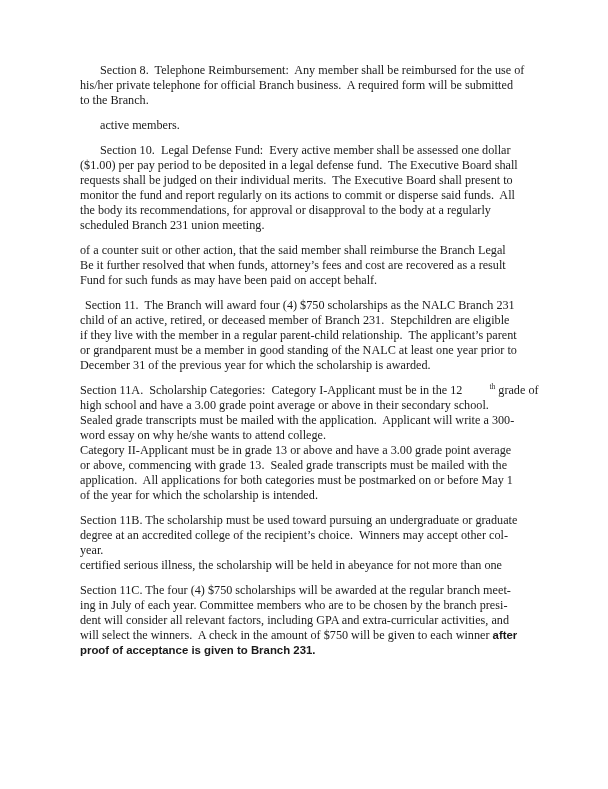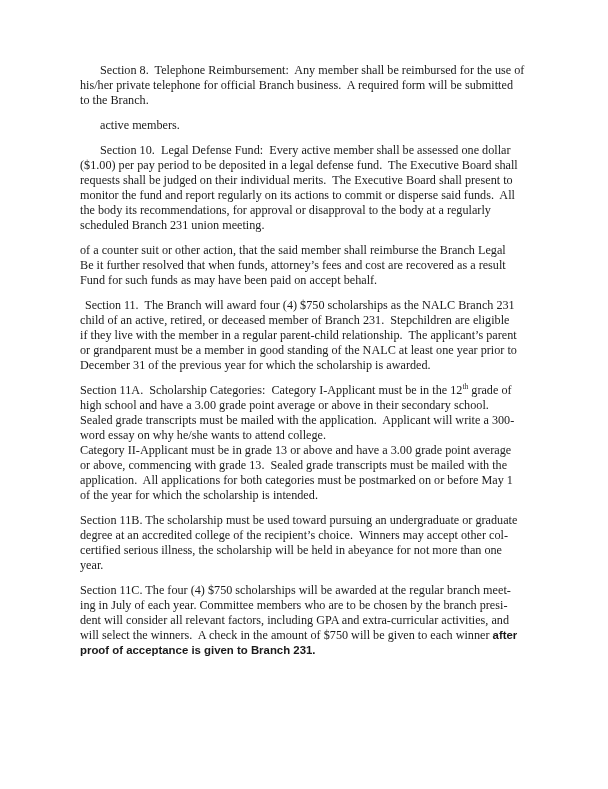--- a/index.html
+++ b/index.html
@@ -33,20 +33,21 @@
     white-space: pre;
   }
   
   .para[data-indent="md"] .line:first-child { padding-left: 20px; }
   .para[data-indent="sm"] .line:first-child { padding-left: 5px; }
   
   .seg-sup {
     vertical-align: super;
     font-size: 0.62em;
     line-height: 0;
+    margin-left: 27px;
   }
   .seg-boldsans {
     font-family: "Liberation Sans", sans-serif;
     font-weight: 700;
     font-size: 11.4px;
   }
   .seg-small {
     font-size: 12px;
   }
 </style>
@@ -89,22 +90,22 @@
         <div class="line"><span>Sealed grade transcripts must be mailed with the application.  Applicant will write a 300-</span></div>
         <div class="line"><span>word essay on why he/she wants to attend college.</span></div>
         <div class="line"><span>Category II-Applicant must be in grade 13 or above and have a 3.00 grade point average</span></div>
         <div class="line"><span>or above, commencing with grade 13.  Sealed grade transcripts must be mailed with the</span></div>
         <div class="line"><span>application.  All applications for both categories must be postmarked on or before May 1</span></div>
         <div class="line"><span>of the year for which the scholarship is intended.</span></div>
       </div>
       <div class="para" data-indent="none">
         <div class="line"><span>Section 11B. The scholarship must be used toward pursuing an undergraduate or graduate</span></div>
         <div class="line"><span>degree at an accredited college of the recipient’s choice.  Winners may accept other col-</span></div>
+        <div class="line"><span>year.</span></div>
         <div class="line"><span>certified serious illness, the scholarship will be held in abeyance for not more than one</span></div>
-        <div class="line"><span>year.</span></div>
       </div>
       <div class="para" data-indent="none">
         <div class="line"><span>Section 11C. The four (4) $750 scholarships will be awarded at the regular branch meet-</span></div>
         <div class="line"><span>ing in July of each year. Committee members who are to be chosen by the branch presi-</span></div>
         <div class="line"><span>dent will consider all relevant factors, including GPA and extra-curricular activities, and</span></div>
         <div class="line"><span>will select the winners.  A check in the amount of $750 will be given to each winner </span><span class="seg-boldsans">after</span></div>
         <div class="line"><span class="seg-boldsans">proof of acceptance is given to Branch 231.</span></div>
       </div>
     </div>
 </div>

